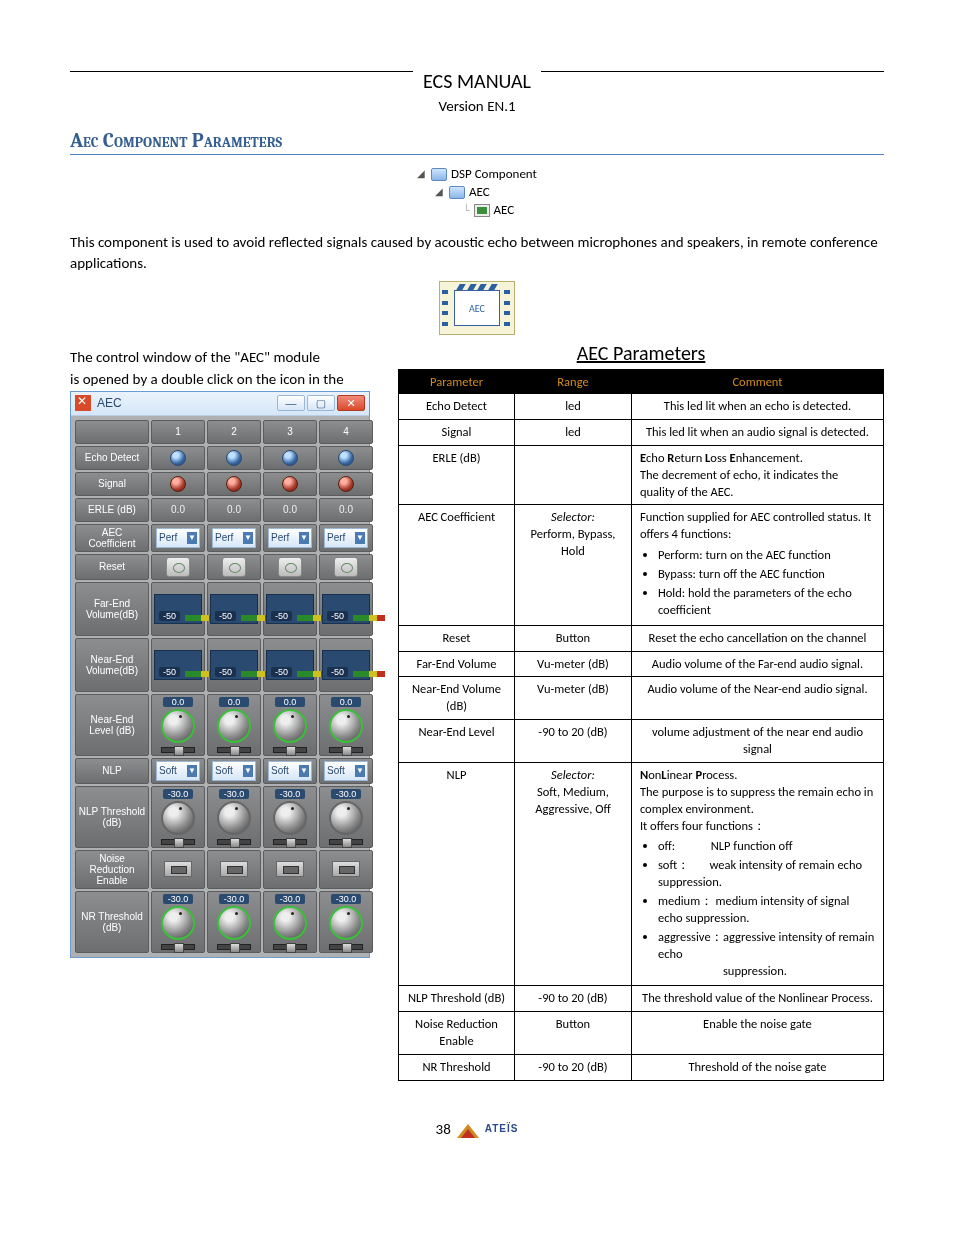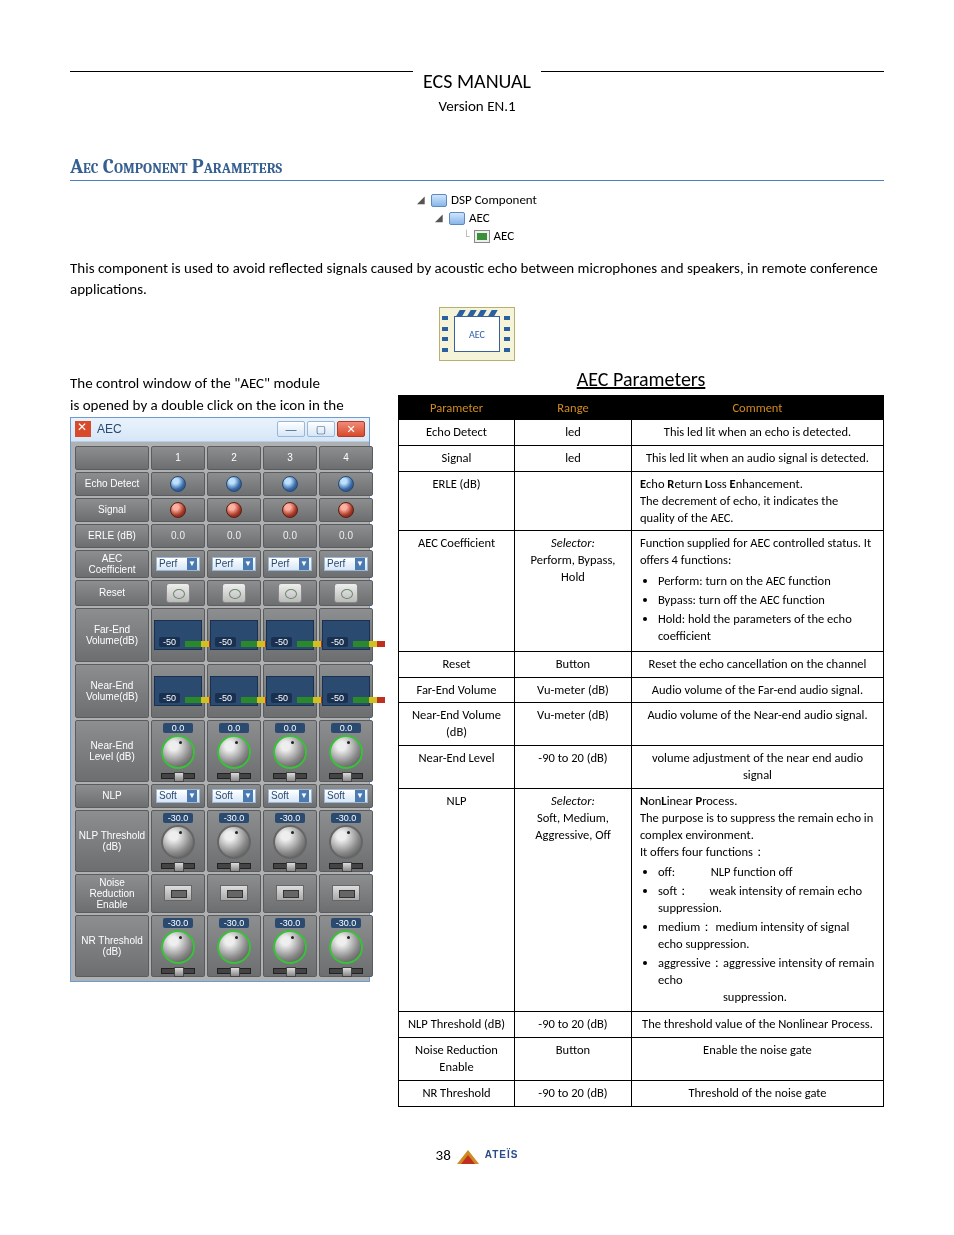--- a/index.html
+++ b/index.html
@@ -8,21 +8,21 @@
     font-size: 14px;
     color: #000;
     background: #fff;
     width: 954px;
     margin: 0 auto;
     padding: 50px 70px 30px 70px;
   }
   .hdr-rule { display: flex; align-items: center; gap: 10px; margin-bottom: 4px; }
   .hdr-rule .line { flex: 1; border-top: 1px solid #000; }
   .hdr-rule .txt { font-size: 20px; margin-top: 19px; }
-  .ver { text-align: center; font-size: 15px; margin-bottom: 40px; }
+  .ver { text-align: center; font-size: 15px; margin-bottom: 14px; }
   h1.section {
     font-family: Cambria, Georgia, serif;
     font-variant: small-caps;
     color: #365f91;
     font-size: 20px;
     font-weight: bold;
     border-bottom: 1px solid #4f81bd;
     padding-bottom: 2px;
     margin-bottom: 10px;
   }
@@ -143,21 +143,21 @@
   .rh { line-height: 1.1; }
   .cell.tall { min-height: 54px; flex-direction: column; gap: 2px; }
   .led {
     width: 16px; height: 16px; border-radius: 50%;
     background: radial-gradient(circle at 35% 30%, #bde0ff 0 20%, #3a6aa8 60%, #1a3a68 100%);
     border: 1px solid #2a4a70;
   }
   .led.red { background: radial-gradient(circle at 35% 30%, #ffb0a0 0 20%, #a83a2a 60%, #601a10 100%); border-color: #5a2010; }
   .valtxt { color: #eee; font-size: 10px; }
   .dd {
-    width: 44px; height: 14px;
+    width: 44px; height: 20px;
     background: linear-gradient(#fff,#d6e6f7);
     border: 1px solid #9bb7d6;
     display: flex; align-items: center; justify-content: space-between;
     padding: 0 2px; font-size: 10px; color: #2a4a70;
   }
   .dd .arr { width: 10px; text-align: center; color: #fff; background: #4a7ab0; height: 12px; line-height: 12px; font-size: 8px; }
   .pushbtn {
     width: 24px; height: 20px;
     background: linear-gradient(#eee,#bbb);
     border: 1px solid #888; border-radius: 3px;

